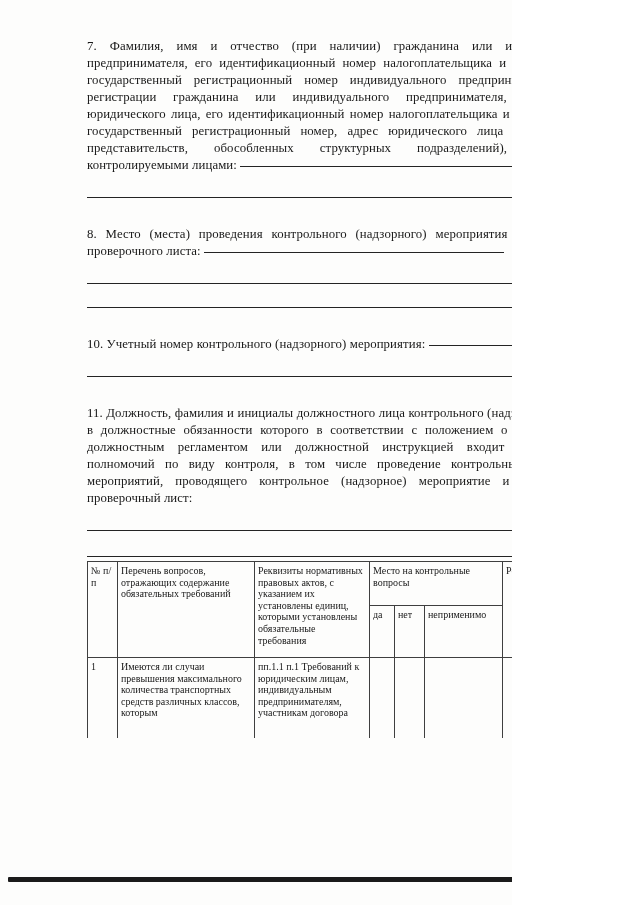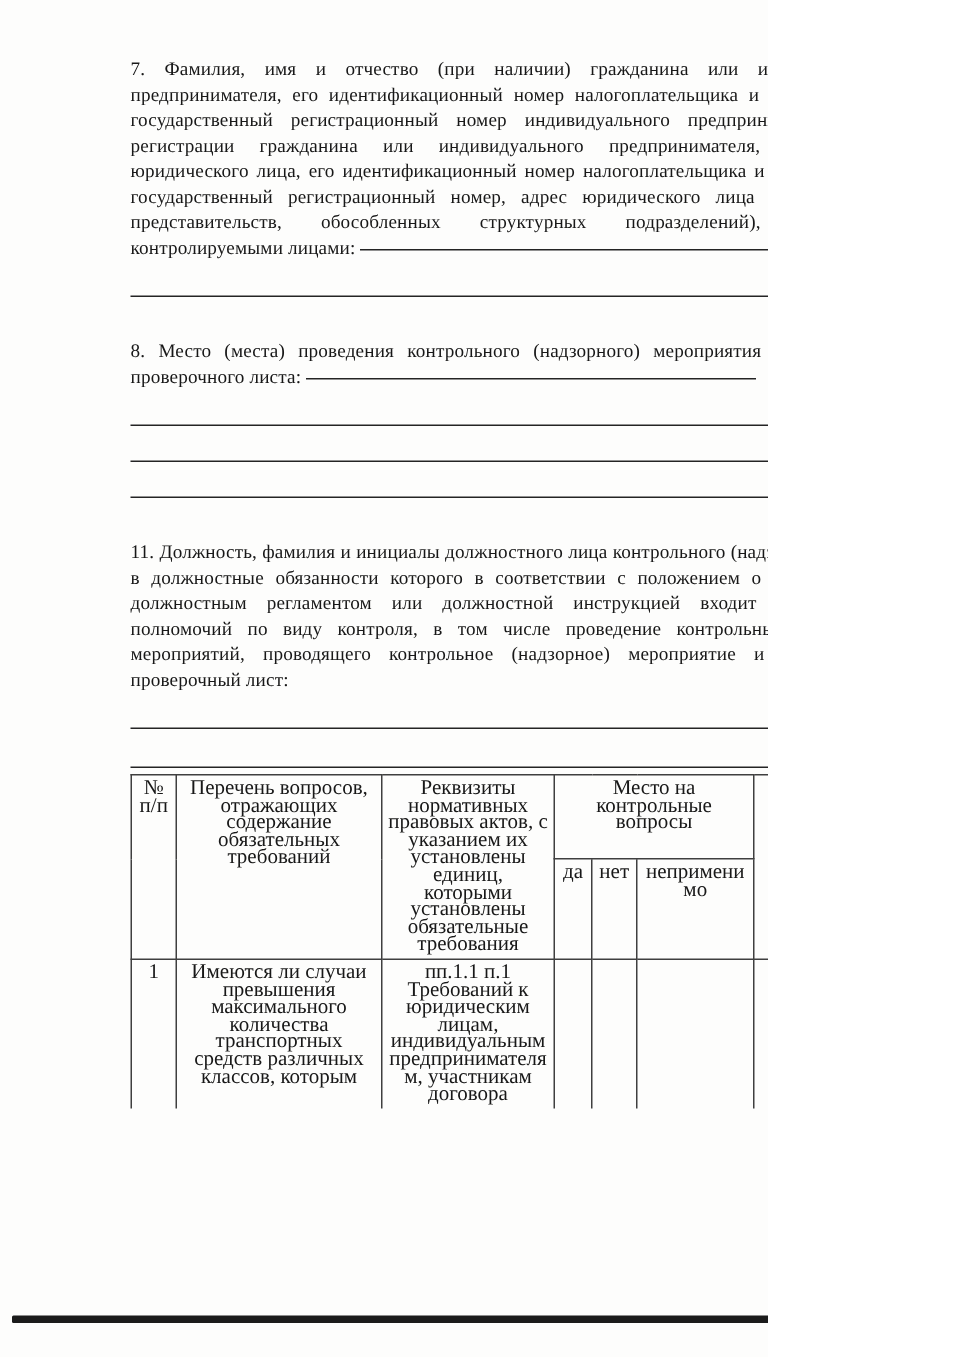--- a/index.html
+++ b/index.html
@@ -54,22 +54,22 @@
 
   .table-wrap { margin-top: 4px; }
   .qtable {
     border-collapse: collapse;
     table-layout: fixed;
     width: 513px;
   }
   .qtable td {
     border: 1px solid #3f3f3f;
     vertical-align: top;
-    text-align: center;
-    font-size: 14px;
+    text-align: left;
+    font-size: 10px;
     line-height: 11.6px;
     padding: 3px 3px;
     word-wrap: break-word;
   }
   .qtable .hr1 .answers-head { height: 44px; }
   .qtable .hr2 td { height: 52px; }
   .qtable tr.data td { border-bottom: none; height: 80px; }
   .bottom-bar {
     position: absolute;
     left: 8px; top: 877px;
@@ -100,20 +100,24 @@
     <div class="rule">
       <span class="rule-bar"></span>
         <span class="rule-dot">.</span>
     </div>
 
     <div class="rule">
       <span class="rule-bar"></span>
         <span class="rule-dot">.</span>
     </div>
 
+    <div class="para sect">
+      <span>10. Учетный номер контрольного (надзорного) мероприятия:</span>
+      <span class="blank bw4"></span>
+    </div>
     <div class="rule">
       <span class="rule-bar"></span>
         <span class="rule-dot">.</span>
     </div>
 
     <div class="para sect">
       <span>11. Должность, фамилия и инициалы должностного лица контрольного (надзорного) органа, в должностные обязанности которого в соответствии с положением о виде контроля, должностным регламентом или должностной инструкцией входит осуществление полномочий по виду контроля, в том числе проведение контрольных (надзорных) мероприятий, проводящего контрольное (надзорное) мероприятие и заполняющего проверочный лист:</span>
     </div>
     <div class="rule">
       <span class="rule-bar"></span>

